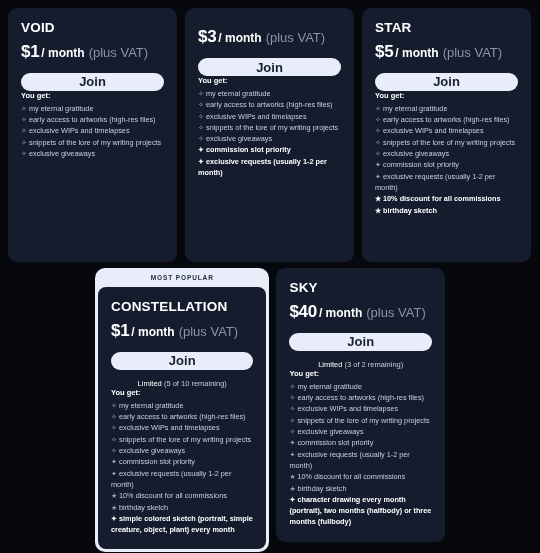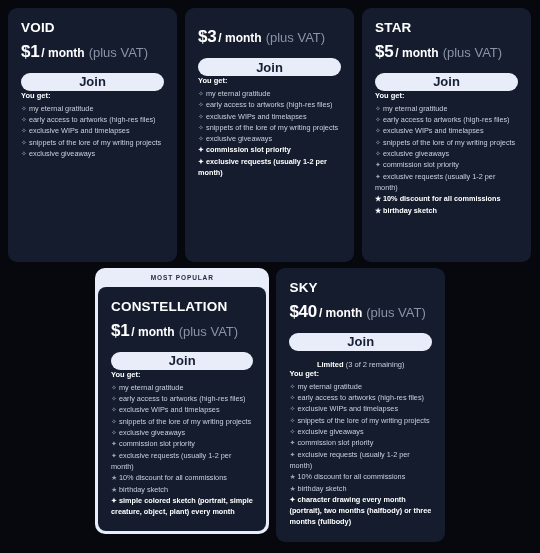--- a/index.html
+++ b/index.html
@@ -136,21 +136,21 @@
 
   
   .limited-line {
     margin-top: 9px;
     text-align: center;
     font-size: 7.5px;
     color: #c6ccdb;
     white-space: nowrap;
   }
   .limited-line .lim-strong {
-    font-weight: bold;
+    font-weight: normal;
     color: #ffffff;
   }
 
   
   .perks-title {
     font-size: 7.5px;
     font-weight: bold;
     color: #ffffff;
   }
 
@@ -246,20 +246,21 @@
       <div class="popular-wrap">
         <div class="popular-banner">MOST POPULAR</div>
         <div class="card">
           <div class="tier-name">CONSTELLATION</div>
           <div class="price-line">
             <span class="price-amount">$1</span>
             <span class="price-period">/ month</span>
             <span class="price-vat">(plus VAT)</span>
           </div>
           <button class="join-btn">Join</button>
+          <div class="limited-line"><span class="lim-strong">Limited</span> <span>(5 of 10 remaining)</span></div>
           <div class="perks-title">You get:</div>
           <ul class="perks">
             <li class="perk"><span class="bul">✧</span><span>my eternal gratitude</span></li>
             <li class="perk"><span class="bul">✧</span><span>early access to artworks (high-res files)</span></li>
             <li class="perk"><span class="bul">✧</span><span>exclusive WIPs and timelapses</span></li>
             <li class="perk"><span class="bul">✧</span><span>snippets of the lore of my writing projects</span></li>
             <li class="perk"><span class="bul">✧</span><span>exclusive giveaways</span></li>
             <li class="perk"><span class="bul">✦</span><span>commission slot priority</span></li>
             <li class="perk"><span class="bul">✦</span><span>exclusive requests (usually 1-2 per month)</span></li>
             <li class="perk"><span class="bul">★</span><span>10% discount for all commissions</span></li>

